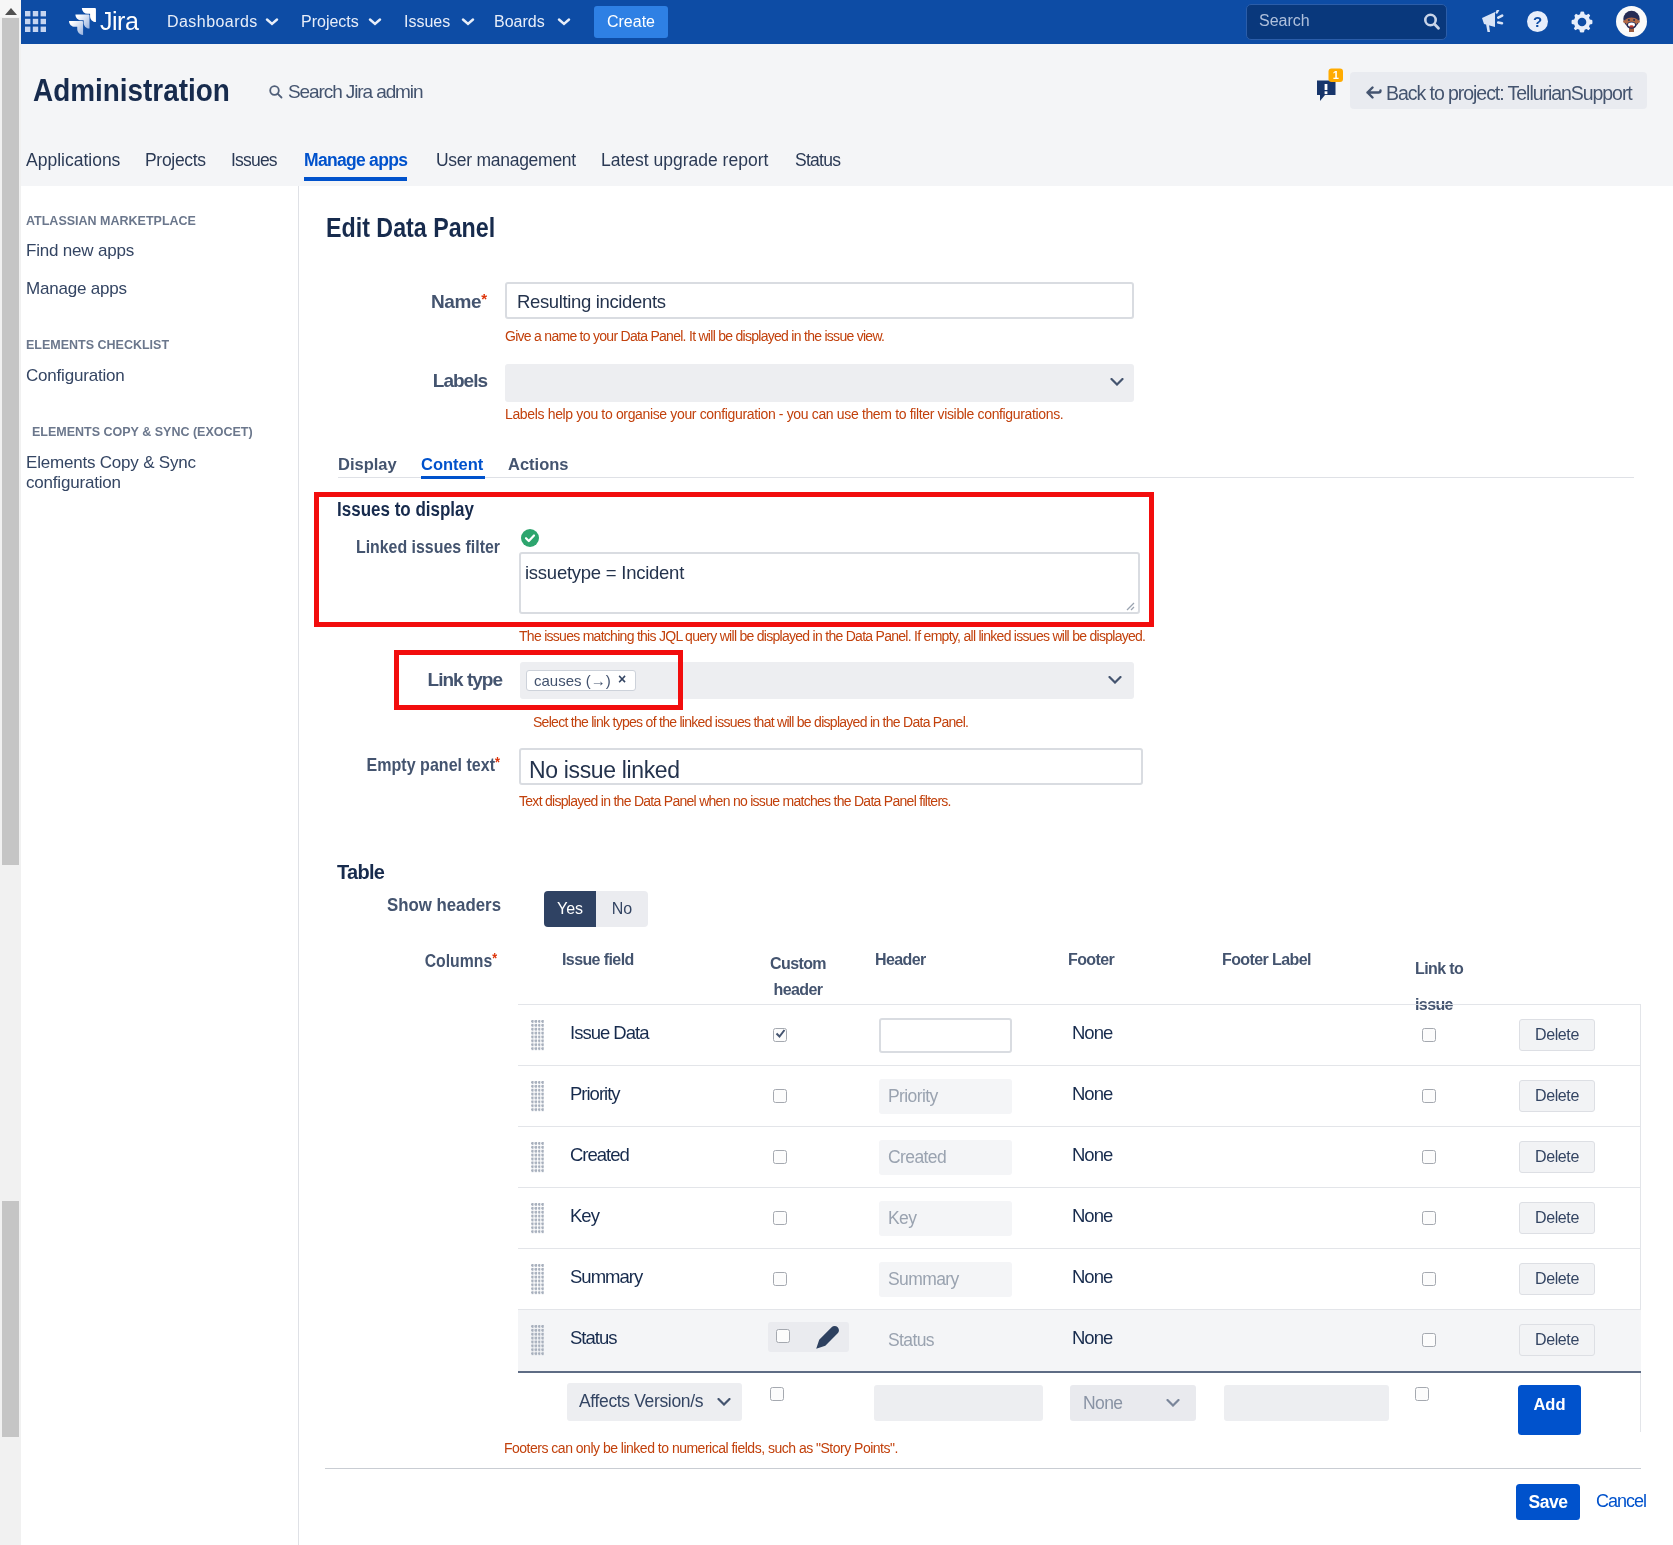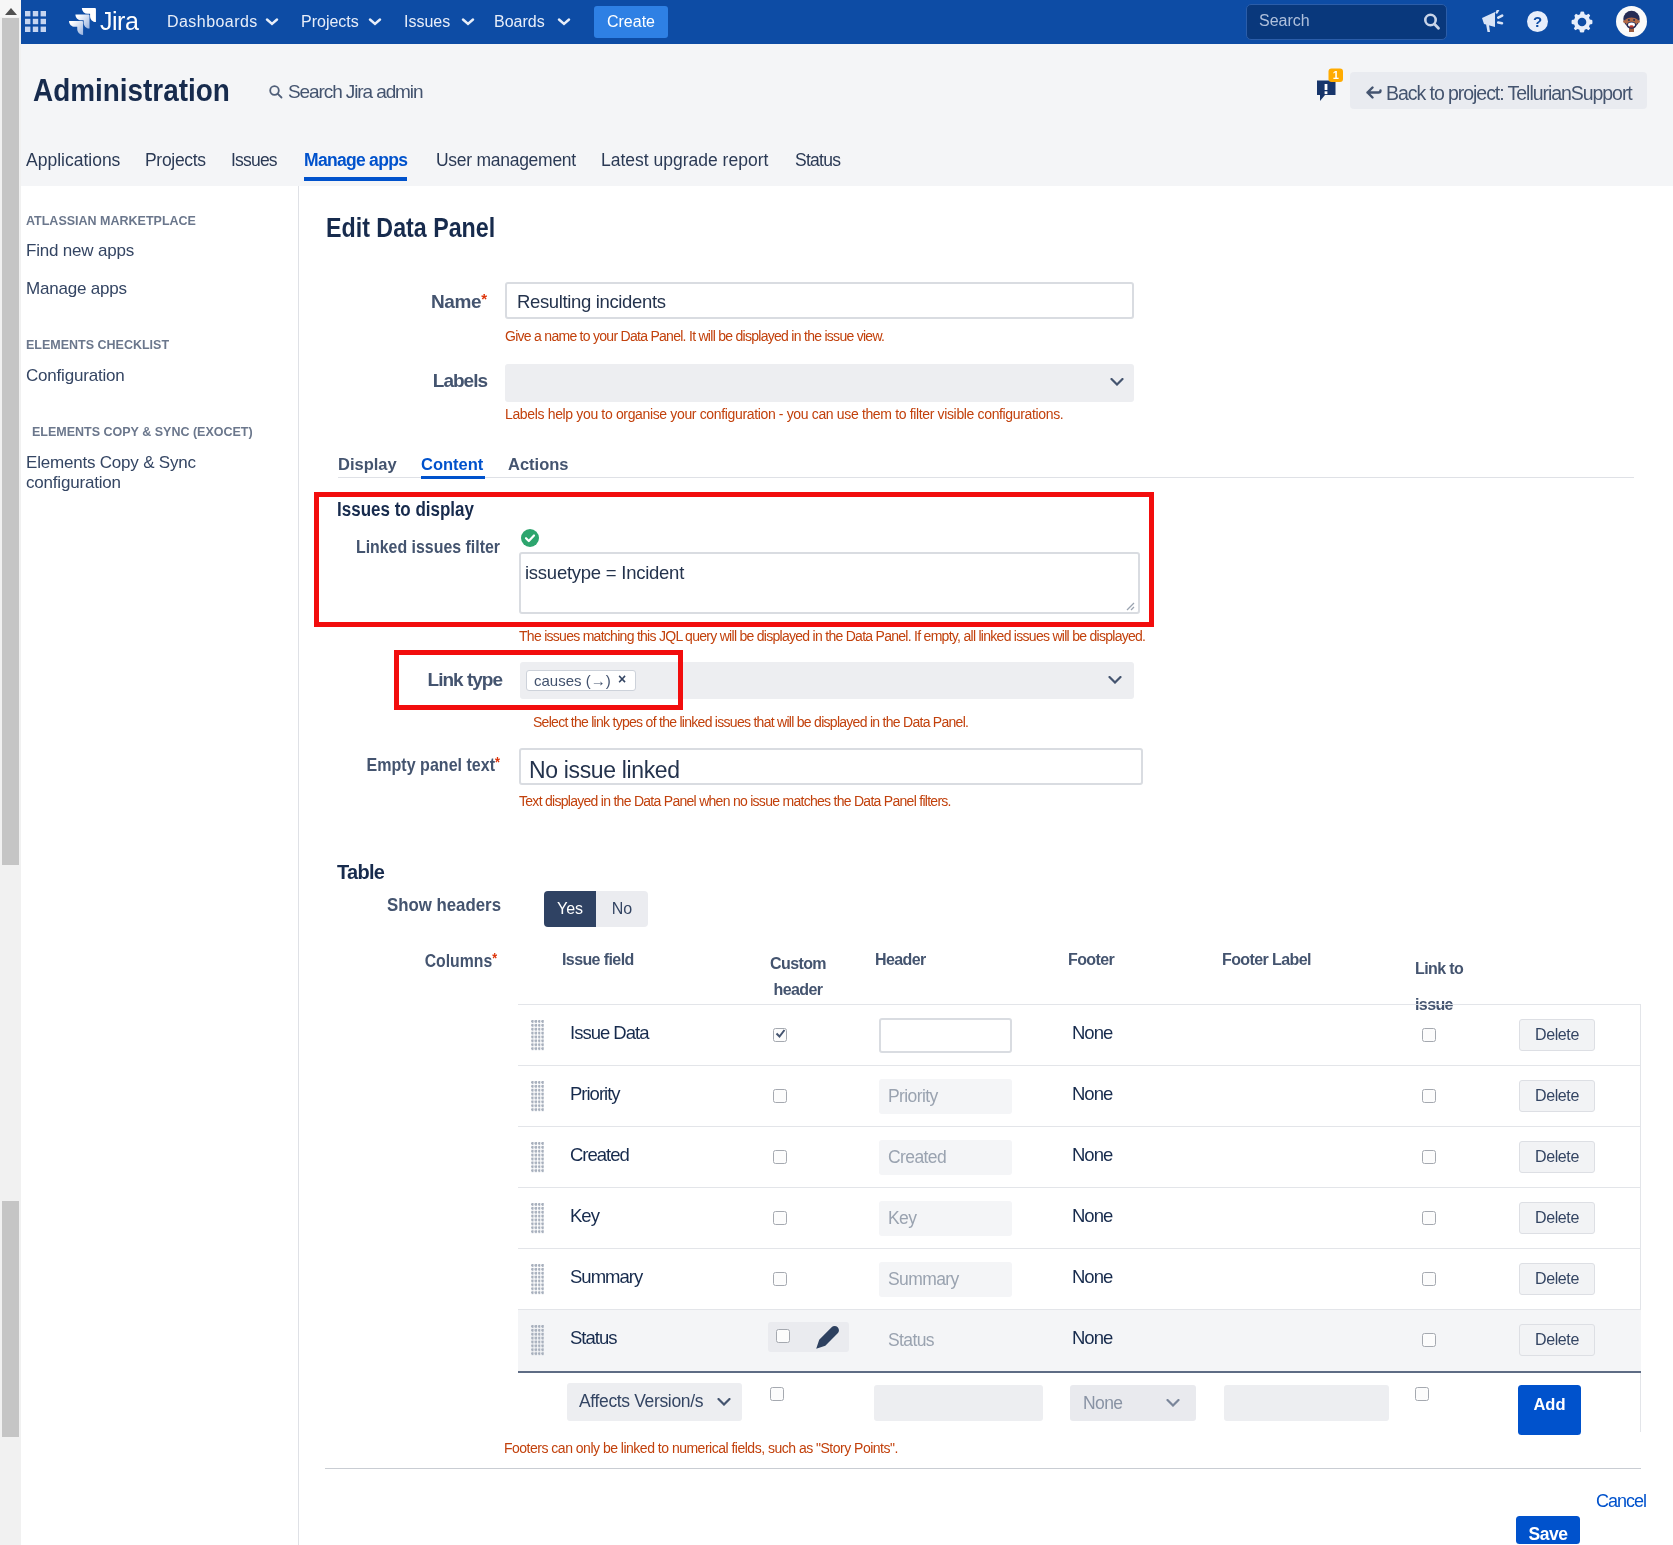--- a/index.html
+++ b/index.html
@@ -303,16 +303,16 @@
   <div class="phold" style="left:1083px;top:1393px;color:#8993A4;">None</div>
   <svg class="chev" style="left:1166px;top:1399px;" viewBox="0 0 14 8">
       <path d="M1.5 1 L7 6.5 L12.5 1" stroke="#7A869A" stroke-width="2.2" fill="none" stroke-linecap="round"></path>
     </svg>
   <div class="ginput" style="left:1224px;top:1385px;width:165px;height:36px;"></div>
   <div class="cb" style="left:1415px;top:1387px;"></div>
   <div class="abs" style="left:1518px;top:1385px;width:63px;height:50px;background:#0052CC;border-radius:3.5px;color:#fff;font-size:16.5px;font-weight:bold;text-align:center;line-height:38px;">Add</div>
 
   <div class="help" style="left:504px;top:1440px;letter-spacing:-0.5px;">Footers can only be linked to numerical fields, such as "Story Points".</div>
   <div class="abs" style="left:325px;top:1468px;width:1316px;height:1px;background:#C9CDD3;"></div>
-  <div class="abs" style="left:1516px;top:1516px;width:64px;height:28px;background:#0052CC;border-radius:3.5px;color:#fff;font-size:17.5px;letter-spacing:-0.5px;font-weight:bold;text-align:center;line-height:36px;">Save</div>
+  <div class="abs" style="left:1516px;top:1484px;width:64px;height:36px;background:#0052CC;border-radius:3.5px;color:#fff;font-size:17.5px;letter-spacing:-0.5px;font-weight:bold;text-align:center;line-height:36px;">Save</div>
   <div class="abs" style="left:1596px;top:1491px;font-size:18px;letter-spacing:-1px;color:#0052CC;">Cancel</div>
 
 </div>
 
 </body></html>

